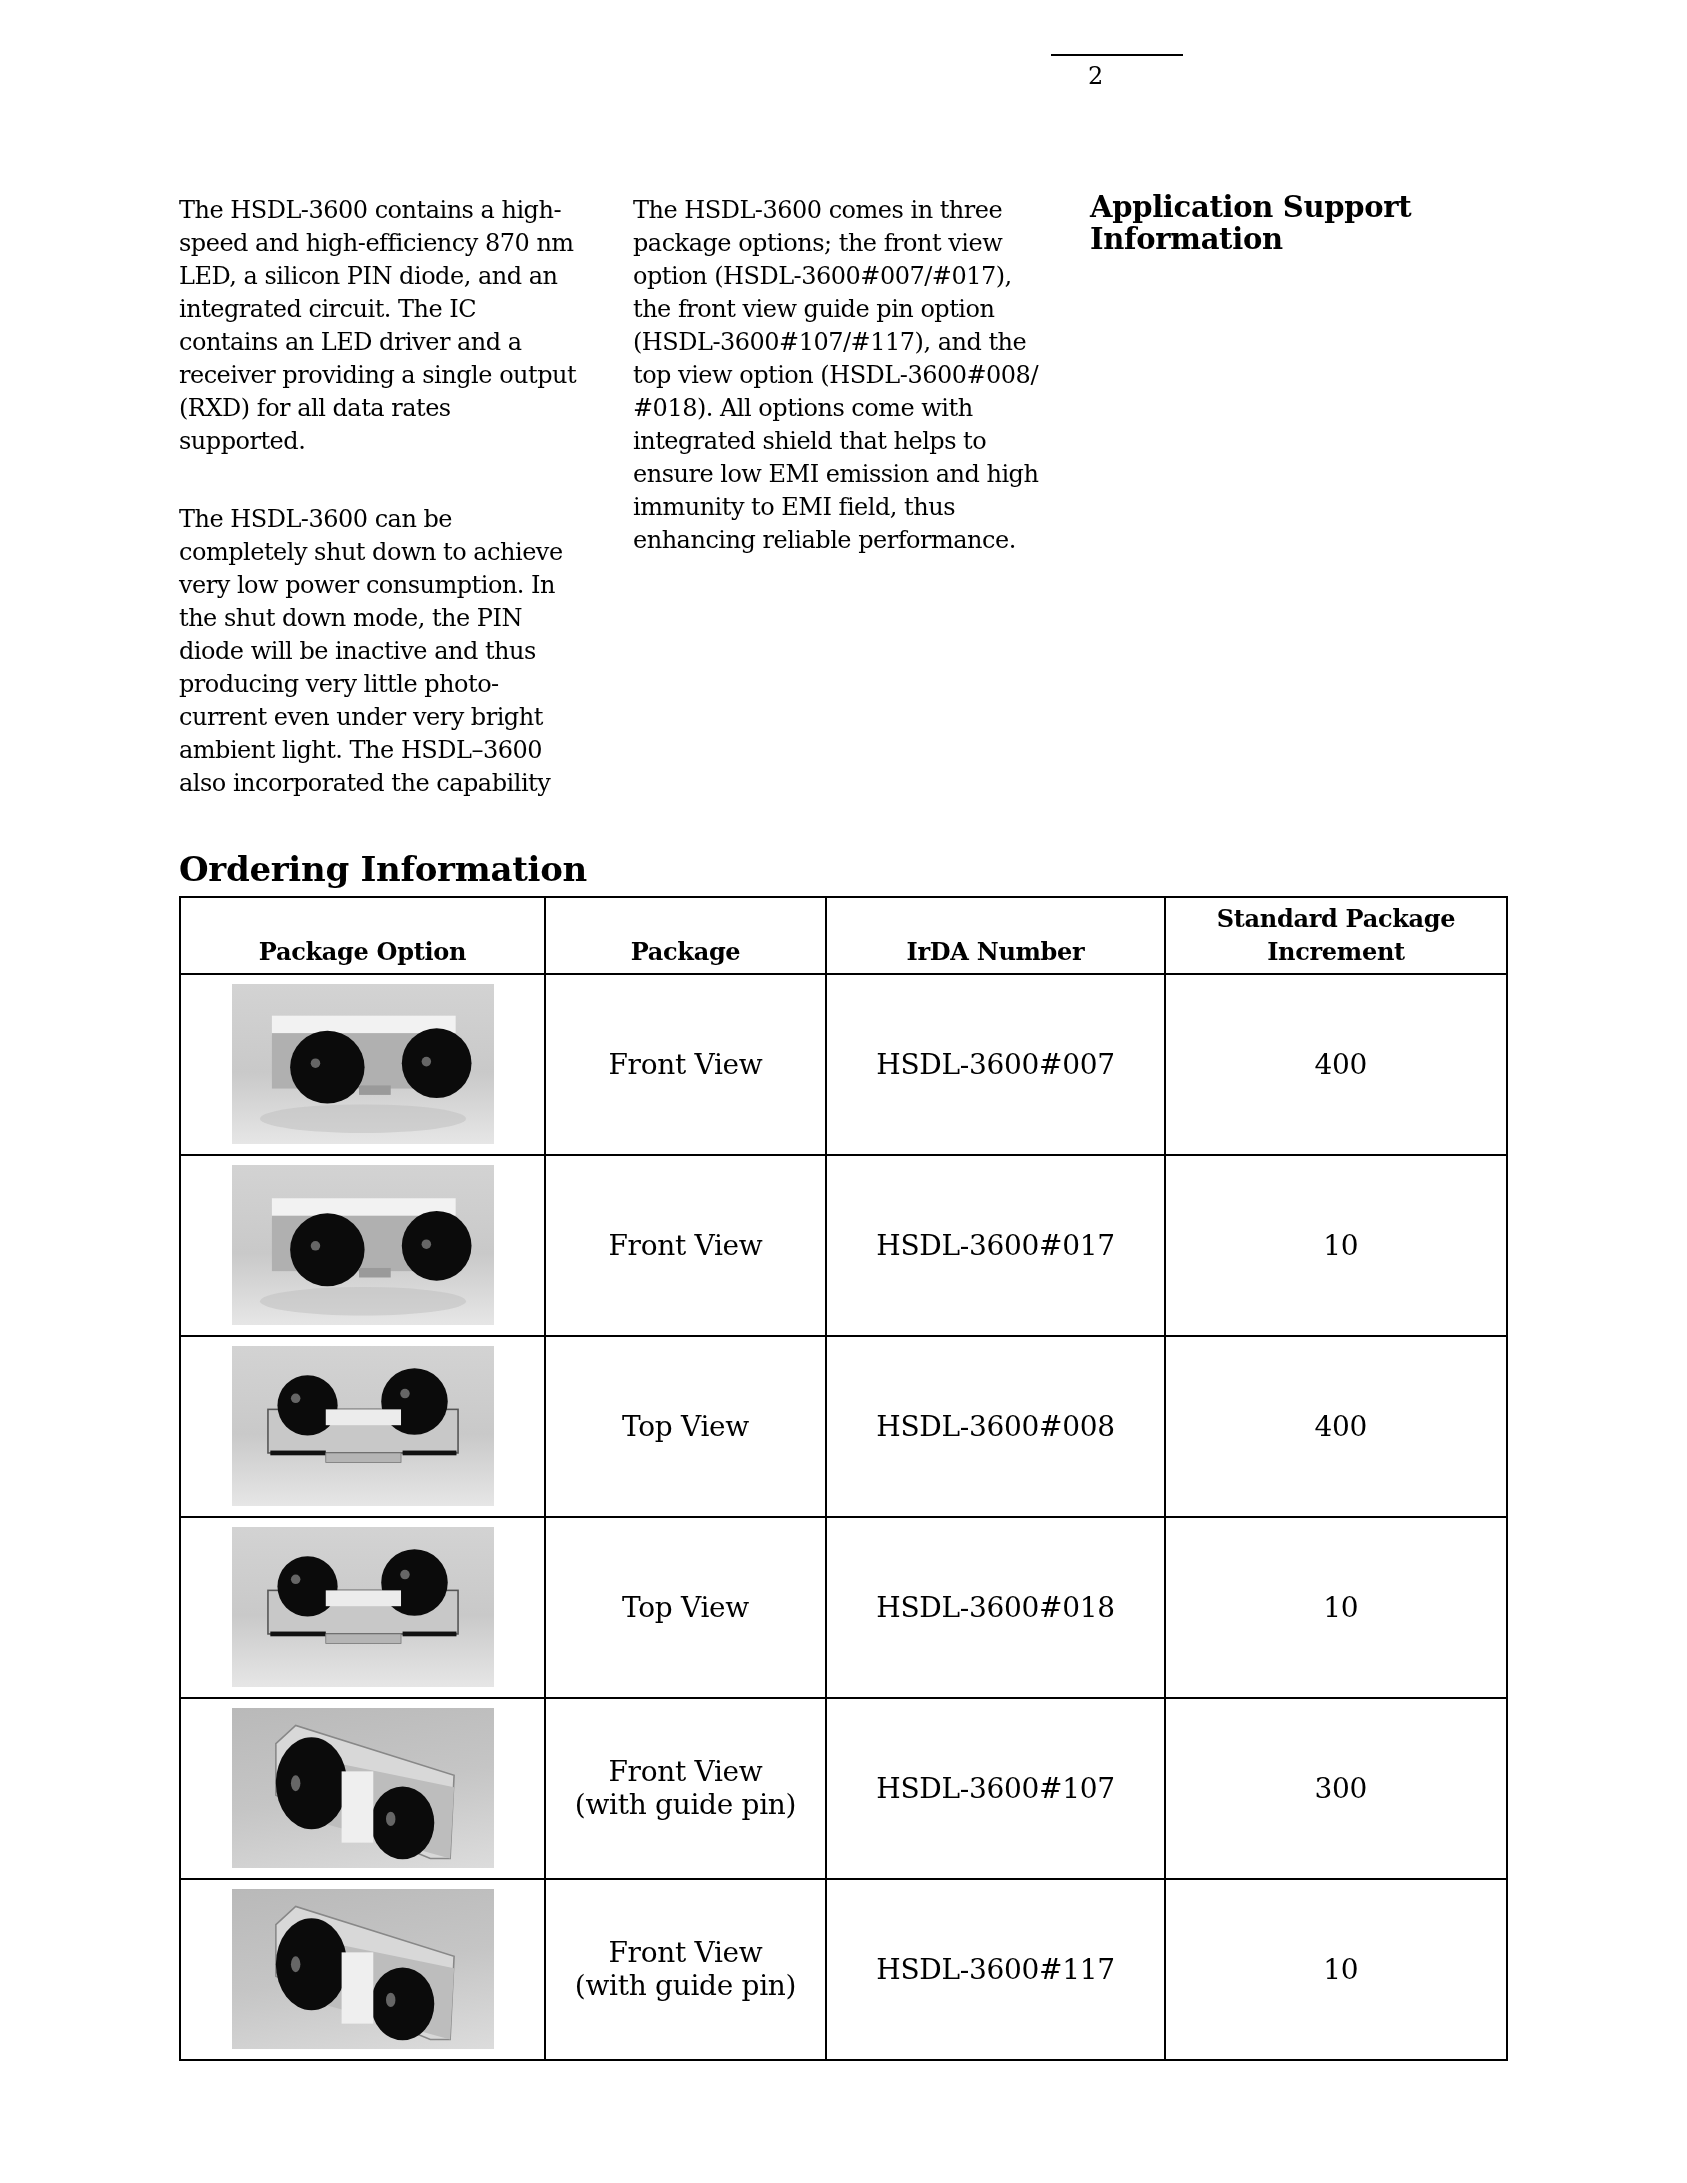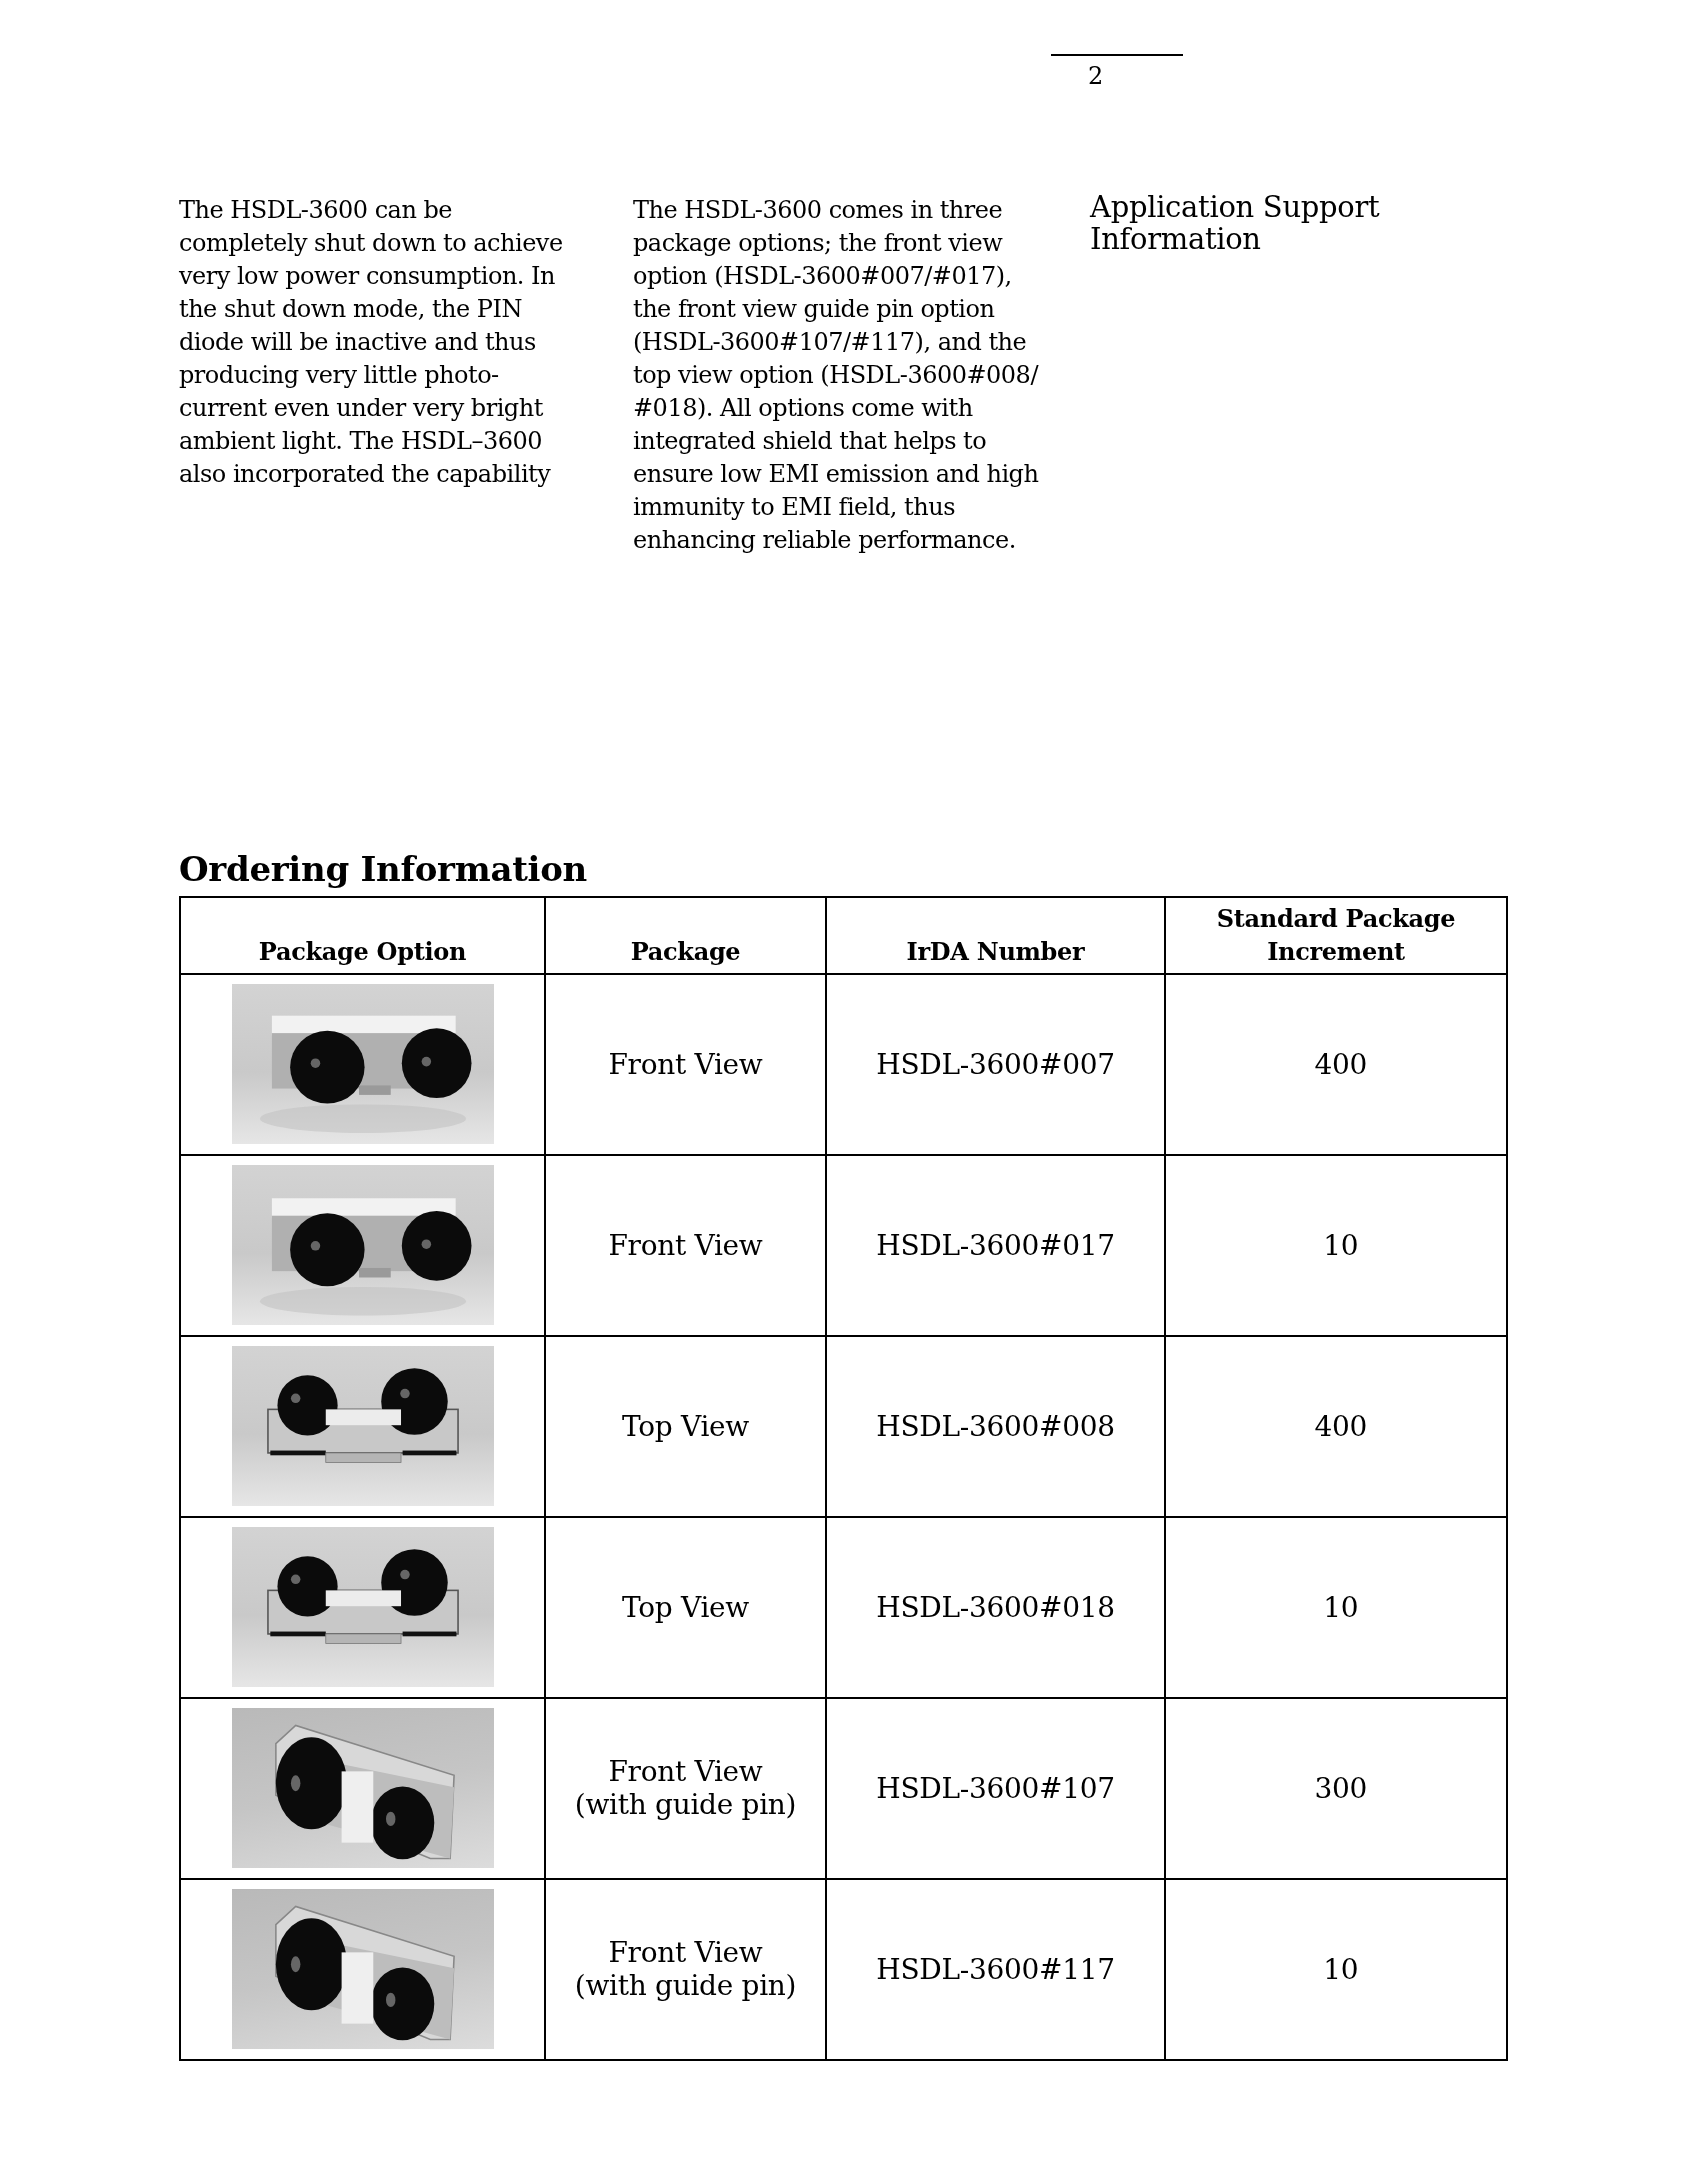--- a/index.html
+++ b/index.html
@@ -6,39 +6,47 @@
   body { width: 1687px; height: 2183px; position: relative; overflow: hidden;
          font-family: "DejaVu Serif", "Liberation Serif", serif; color: #000; }
   .page-rule { position: absolute; left: 1051px; top: 54px; width: 132px; height: 2.4px; background: #000; }
   .page-num { position: absolute; left: 1088px; top: 62px; font-size: 24px; line-height: 29px; }
   .col { position: absolute; top: 194px; font-size: 24px; line-height: 33px; letter-spacing: -0.5px; }
   .col p { margin: 0; white-space: pre-line; }
   .col p + p { margin-top: 45px; }
   #col1 { left: 179px; width: 413px; }
   #col2 { left: 633px; width: 445px; }
   #col3 { left: 1090px; width: 429px; top: 191px; }
-  .h-app { font-weight: normal; font-size: 29px; line-height: 32px; margin: 0 0 4.8px 0; white-space: pre-line; letter-spacing: -0.3px; }
+  .h-app { font-weight: bold; font-size: 29px; line-height: 32px; margin: 0 0 4.8px 0; white-space: pre-line; letter-spacing: -0.3px; }
   .h-order { position: absolute; left: 179px; top: 851px; font-size: 34px; font-weight: bold; line-height: 37px; margin: 0; letter-spacing: -0.3px; }
   table.order { position: absolute; left: 179px; top: 896px; width: 1327px; border-collapse: collapse; table-layout: fixed; }
   table.order th, table.order td { border: 2.4px solid #000; text-align: center; vertical-align: middle; padding: 0; margin-left: 25px; }
   table.order th { height: 70px; font-size: 24px; font-weight: bold; vertical-align: bottom; padding-bottom: 4.8px; line-height: 33px; letter-spacing: -0.3px; }
   table.order td { height: 179px; font-size: 28px; line-height: 33px; letter-spacing: -0.3px; }
   .inc-cell { padding-left: 9.5px !important; }
   .photo { width: 262px; height: 160px; margin: 0 auto; position: relative; overflow: hidden;
            background: linear-gradient(180deg, #d3d3d3 0%, #c9c9c9 55%, #e6e6e6 100%); }
   .photo.gp { background: linear-gradient(170deg, #b9b9b9 0%, #c5c5c5 50%, #dcdcdc 100%); }
   .photo svg { position: absolute; left: 0; top: 0; width: 100%; height: 100%; }
 </style>
 </head>
 <body>
 
 <div class="page-rule"></div>
 <div class="page-num">2</div>
 
 <div class="col" id="col1">
+  <p>The HSDL-3600 contains a high-
+speed and high-efficiency 870 nm
+LED, a silicon PIN diode, and an
+integrated circuit. The IC
+contains an LED driver and a
+receiver providing a single output
+(RXD) for all data rates
+supported.</p>
   <p>The HSDL-3600 can be
 completely shut down to achieve
 very low power consumption. In
 the shut down mode, the PIN
 diode will be inactive and thus
 producing very little photo-
 current even under very bright
 ambient light. The HSDL–3600
 also incorporated the capability</p>
 </div>

